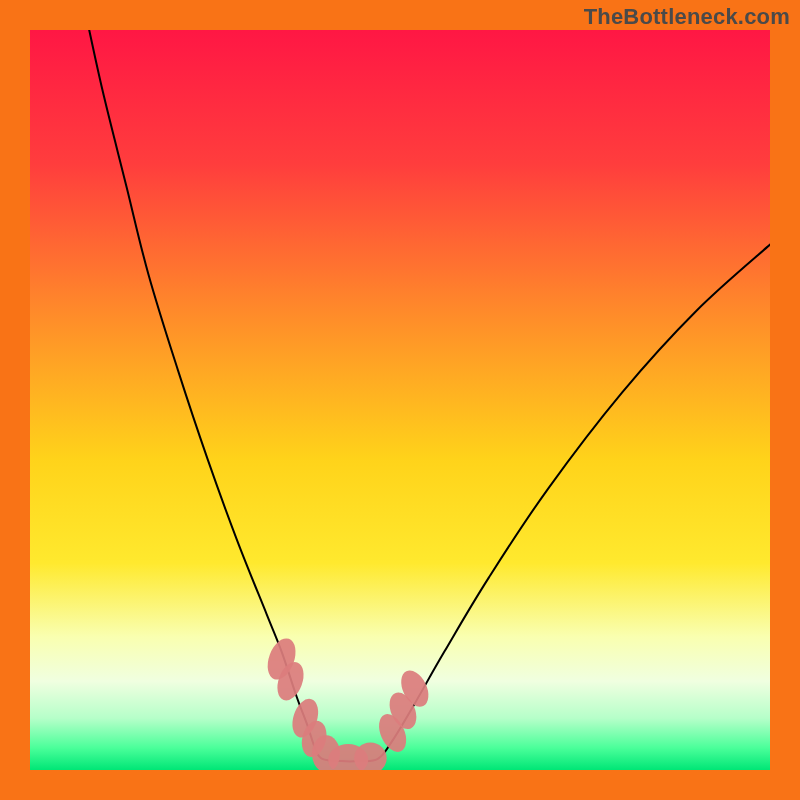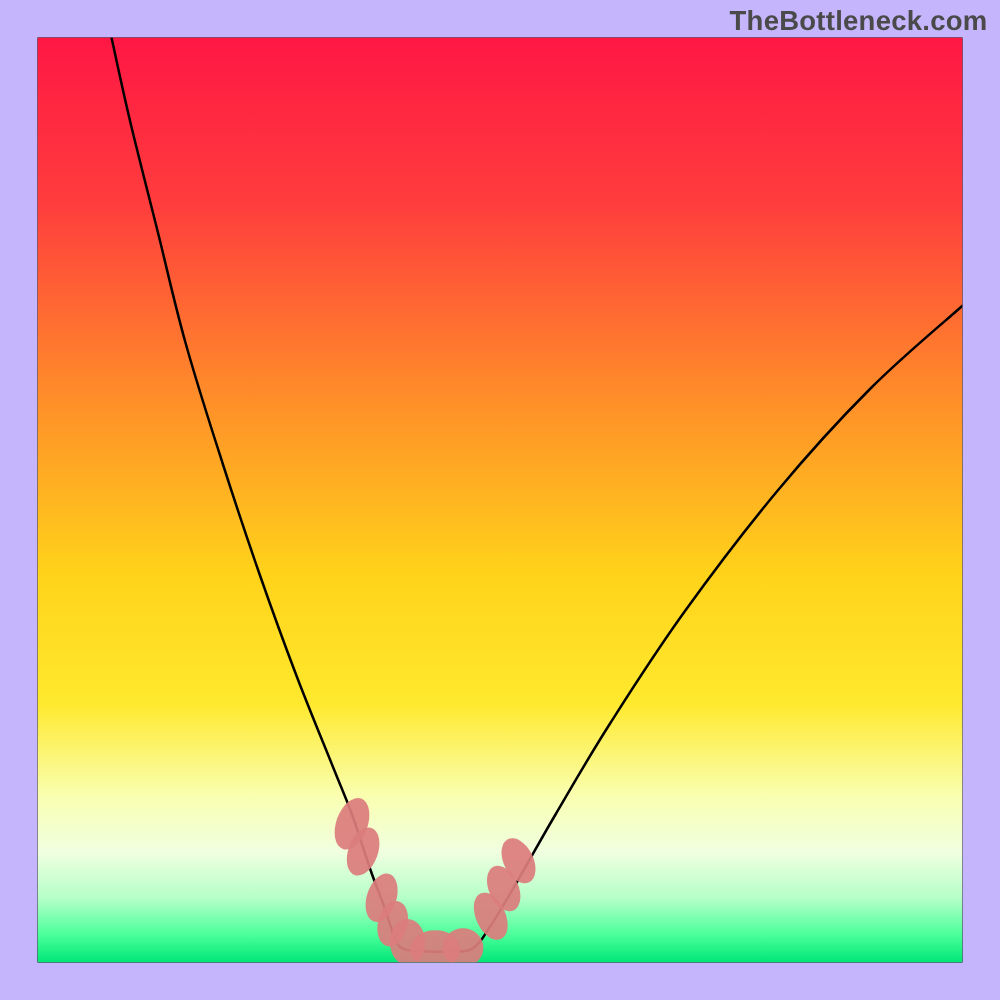--- a/index.html
+++ b/index.html
@@ -8,21 +8,21 @@
     width: 800px;
     height: 800px;
     background: #000;
     overflow: hidden;
     font-family: Arial, Helvetica, sans-serif;
   }
   .frame {
     position: relative;
     width: 800px;
     height: 800px;
-    background: #c4b5fd;
+    background: #f97316;
   }
   .watermark {
     position: absolute;
     top: 4px;
     right: 10px;
     color: #4a4a4a;
     font-size: 22px;
     font-weight: 600;
     letter-spacing: 0.2px;
     z-index: 10;

